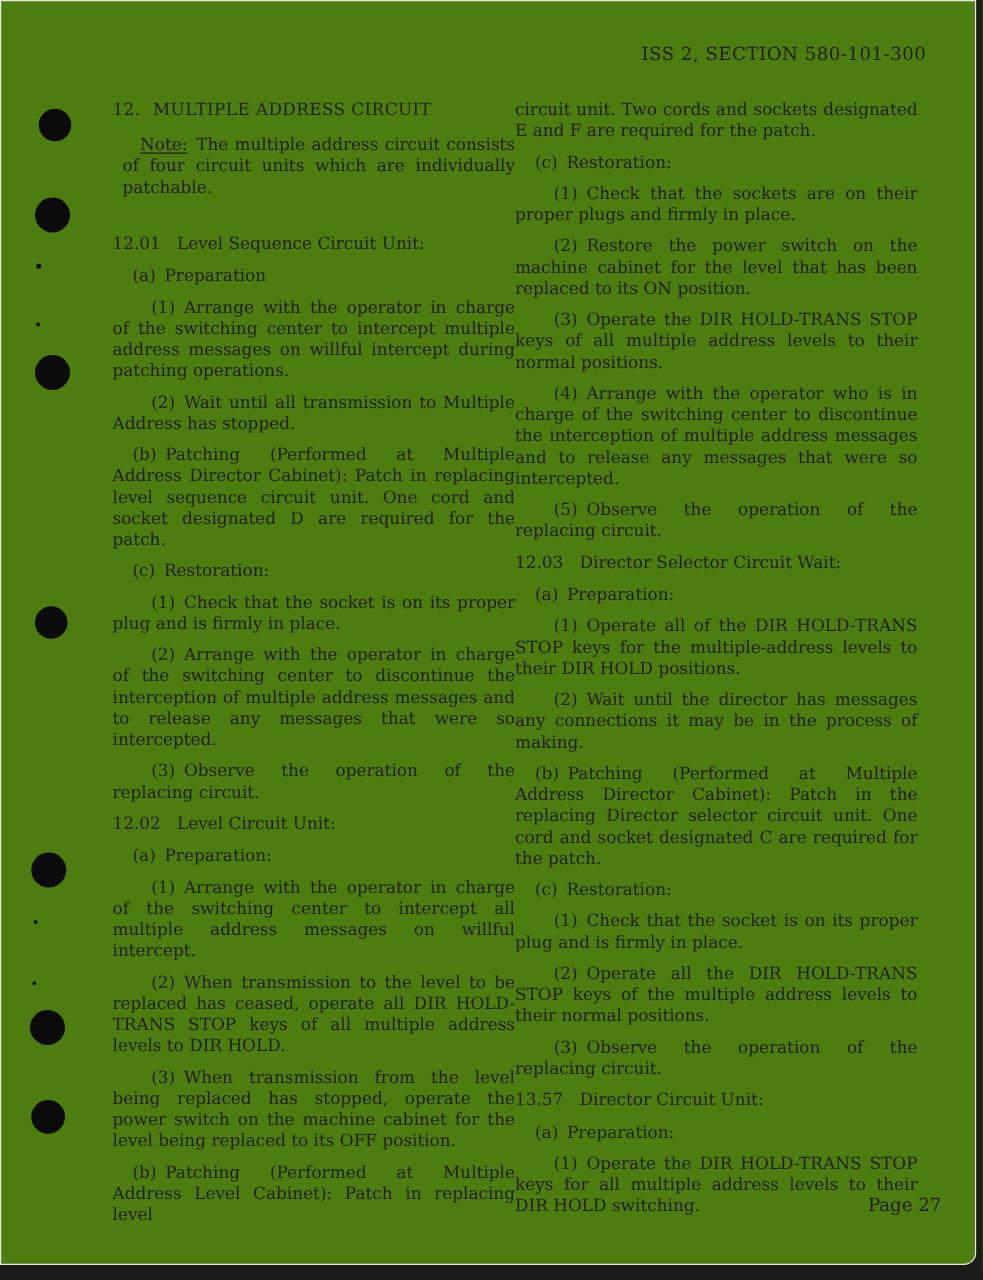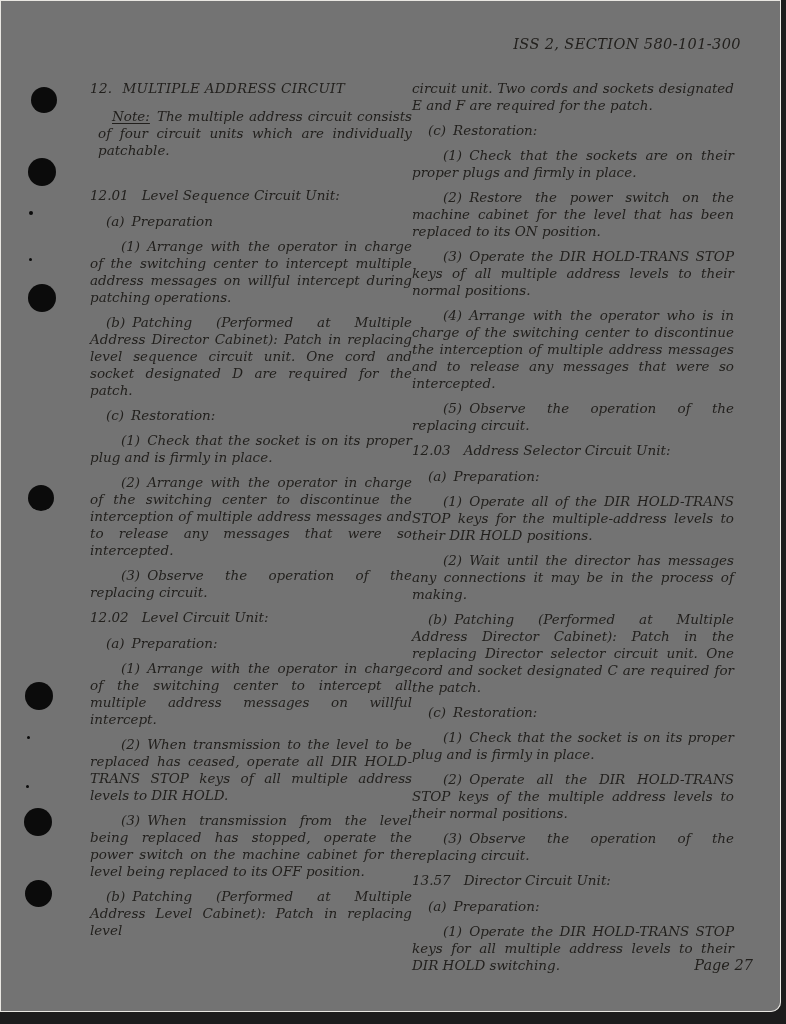--- a/index.html
+++ b/index.html
@@ -10,25 +10,24 @@
     background: #1c1c1c;
     overflow: hidden;
     font-family: "DejaVu Serif", "Liberation Serif", serif;
   }
   .page {
     position: absolute;
     top: 0;
     left: 0;
     width: 781px;
     height: 1012px;
-    background: #737373;
+    background: #4d7c0f;
     border-bottom-right-radius: 10px;
     box-shadow: inset 0 0 0 1px #e9e7e2;
     color: #211f1c;
-    font-style: italic;
   }
   .header {
     position: absolute;
     top: 36px;
     right: 40px;
     font-size: 14.5px;
     letter-spacing: 0.4px;
     white-space: nowrap;
   }
   .footer {
@@ -74,41 +73,42 @@
 
 <div class="page">
   <div class="header">ISS 2, SECTION 580-101-300</div>
   <div class="columns">
     <div class="col" id="col-left">
         <div class="block blk-heading"><span class="lbl">12.</span><span>MULTIPLE ADDRESS CIRCUIT</span></div>
         <div class="block blk-note"><span class="lbl">Note:</span><span>The multiple address circuit consists of four circuit units which are individually patchable.</span></div>
         <div class="block blk-section"><span class="lbl">12.01</span><span>Level Sequence Circuit Unit:</span></div>
         <div class="block blk-a"><span class="lbl">(a)</span><span>Preparation</span></div>
         <div class="block blk-n"><span class="lbl">(1)</span><span>Arrange with the operator in charge of the switching center to intercept multiple address messages on willful intercept during patching operations.</span></div>
+        <div class="block blk-n"><span class="lbl">(2)</span><span>Wait until all transmission to Multiple Address has stopped.</span></div>
         <div class="block blk-a"><span class="lbl">(b)</span><span>Patching (Performed at Multiple Address Director Cabinet):  Patch in replacing level sequence circuit unit.  One cord and socket designated D are required for the patch.</span></div>
         <div class="block blk-a"><span class="lbl">(c)</span><span>Restoration:</span></div>
         <div class="block blk-n"><span class="lbl">(1)</span><span>Check that the socket is on its proper plug and is firmly in place.</span></div>
         <div class="block blk-n"><span class="lbl">(2)</span><span>Arrange with the operator in charge of the switching center to discontinue the interception of multiple address messages and to release any messages that were so intercepted.</span></div>
         <div class="block blk-n"><span class="lbl">(3)</span><span>Observe the operation of the replacing circuit.</span></div>
         <div class="block blk-section"><span class="lbl">12.02</span><span>Level Circuit Unit:</span></div>
         <div class="block blk-a"><span class="lbl">(a)</span><span>Preparation:</span></div>
         <div class="block blk-n"><span class="lbl">(1)</span><span>Arrange with the operator in charge of the switching center to intercept all multiple address messages on willful intercept.</span></div>
         <div class="block blk-n"><span class="lbl">(2)</span><span>When transmission to the level to be replaced has ceased, operate all DIR HOLD-TRANS STOP keys of all multiple address levels to DIR HOLD.</span></div>
         <div class="block blk-n"><span class="lbl">(3)</span><span>When transmission from the level being replaced has stopped, operate the power switch on the machine cabinet for the level being replaced to its OFF position.</span></div>
         <div class="block blk-a"><span class="lbl">(b)</span><span>Patching (Performed at Multiple Address Level Cabinet):  Patch in replacing level</span></div>
       </div>
     <div class="col" id="col-right">
         <div class="block blk-cont"><span>circuit unit.  Two cords and sockets designated E and F are required for the patch.</span></div>
         <div class="block blk-a"><span class="lbl">(c)</span><span>Restoration:</span></div>
         <div class="block blk-n"><span class="lbl">(1)</span><span>Check that the sockets are on their proper plugs and firmly in place.</span></div>
         <div class="block blk-n"><span class="lbl">(2)</span><span>Restore the power switch on the machine cabinet for the level that has been replaced to its ON position.</span></div>
         <div class="block blk-n"><span class="lbl">(3)</span><span>Operate the DIR HOLD-TRANS STOP keys of all multiple address levels to their normal positions.</span></div>
         <div class="block blk-n"><span class="lbl">(4)</span><span>Arrange with the operator who is in charge of the switching center to discontinue the interception of multiple address messages and to release any messages that were so intercepted.</span></div>
         <div class="block blk-n"><span class="lbl">(5)</span><span>Observe the operation of the replacing circuit.</span></div>
-        <div class="block blk-section"><span class="lbl">12.03</span><span>Address Selector Circuit Unit:</span></div>
+        <div class="block blk-section"><span class="lbl">12.03</span><span>Director Selector Circuit Wait:</span></div>
         <div class="block blk-a"><span class="lbl">(a)</span><span>Preparation:</span></div>
         <div class="block blk-n"><span class="lbl">(1)</span><span>Operate all of the DIR HOLD-TRANS STOP keys for the multiple-address levels to their DIR HOLD positions.</span></div>
         <div class="block blk-n"><span class="lbl">(2)</span><span>Wait until the director has messages any connections it may be in the process of making.</span></div>
         <div class="block blk-a"><span class="lbl">(b)</span><span>Patching (Performed at Multiple Address Director Cabinet):  Patch in the replacing Director selector circuit unit.  One cord and socket designated C are required for the patch.</span></div>
         <div class="block blk-a"><span class="lbl">(c)</span><span>Restoration:</span></div>
         <div class="block blk-n"><span class="lbl">(1)</span><span>Check that the socket is on its proper plug and is firmly in place.</span></div>
         <div class="block blk-n"><span class="lbl">(2)</span><span>Operate all the DIR HOLD-TRANS STOP keys of the multiple address levels to their normal positions.</span></div>
         <div class="block blk-n"><span class="lbl">(3)</span><span>Observe the operation of the replacing circuit.</span></div>
         <div class="block blk-section"><span class="lbl">13.57</span><span>Director Circuit Unit:</span></div>
         <div class="block blk-a"><span class="lbl">(a)</span><span>Preparation:</span></div>

